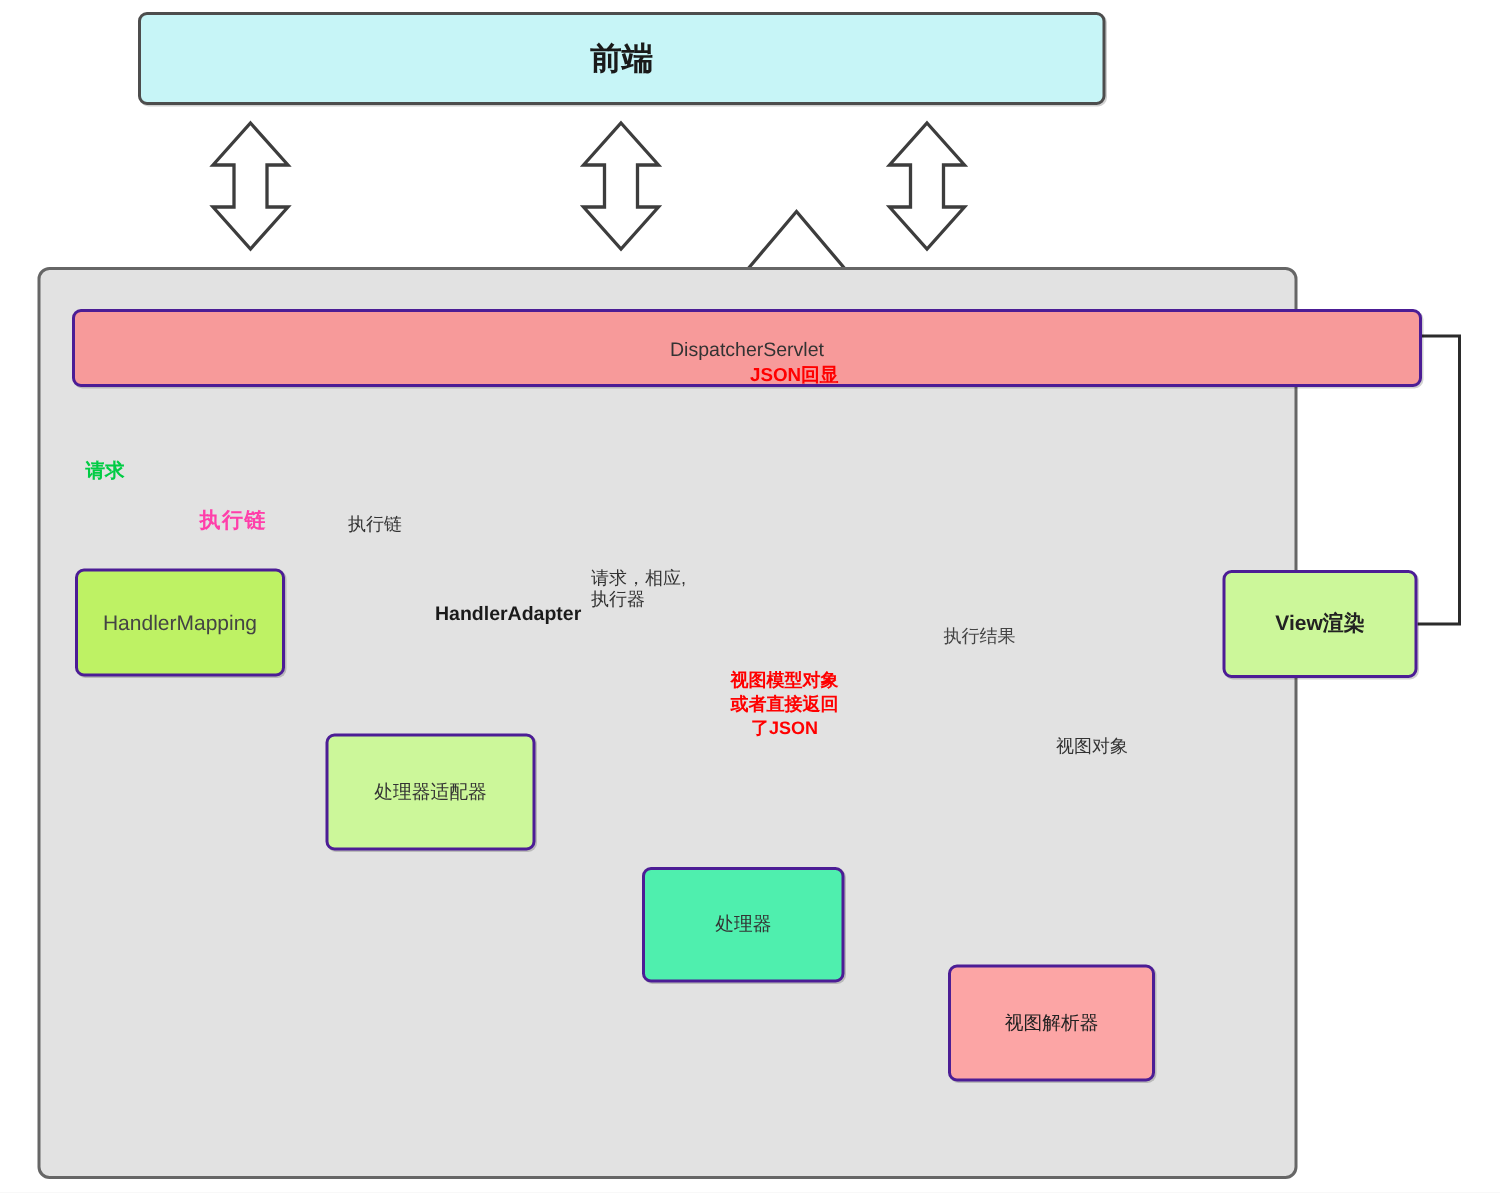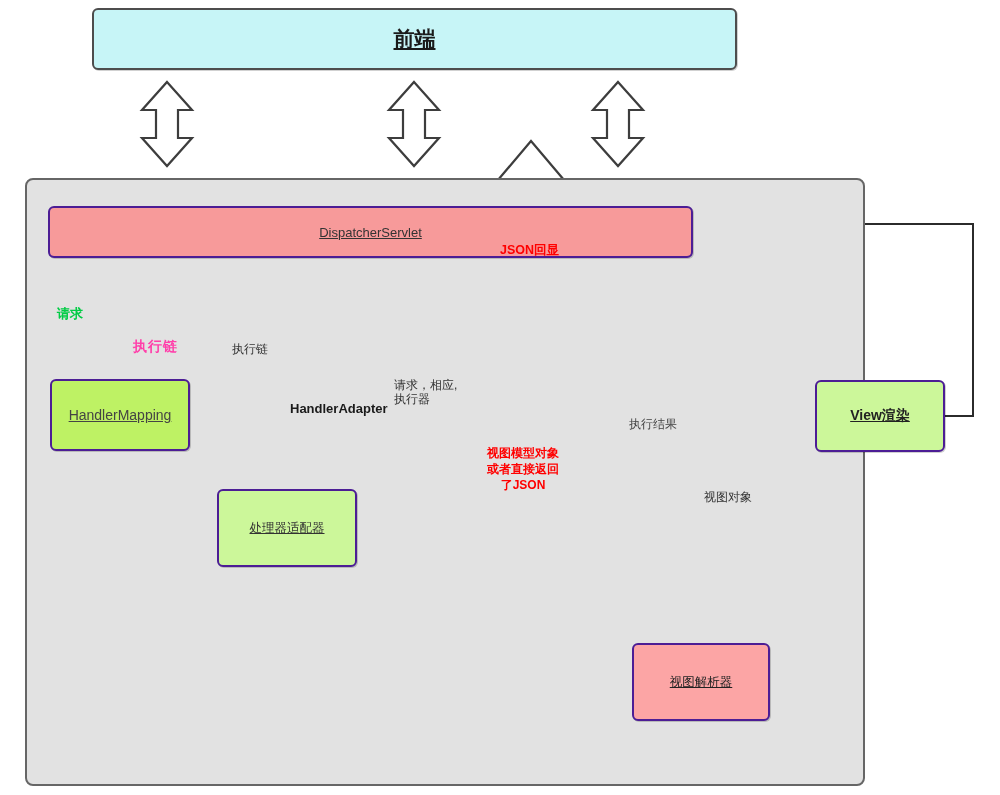--- a/index.html
+++ b/index.html
@@ -10,27 +10,26 @@
   #canvas{position:absolute;left:0;top:0;width:1000px;height:795px;}
   svg.layer{position:absolute;left:0;top:0;width:1000px;height:795px;pointer-events:none;}
 
   .node{
     position:absolute;box-sizing:border-box;
     border:2px solid #4c1d95;border-radius:6px;
     display:flex;align-items:center;justify-content:center;
     text-align:right;color:#1a1a1a;
     box-shadow:1px 1px 0 rgba(0,0,0,0.18);
     z-index:5;
-    text-decoration:underline;
   }
   .lbl{position:absolute;z-index:9;white-space:pre;line-height:1.2;margin-top:20px;}
 
   #frontend{left:92px;top:8px;width:645px;height:62px;background:#c7f5f7;border-color:#4d4d4d;font-size:21px;font-weight:bold;}
   #container{left:25px;top:178px;width:840px;height:608px;background:#e2e2e2;border-color:#666;border-radius:8px;z-index:1;box-shadow:none;}
-  #dispatcher{left:48px;top:206px;width:645px;height:52px;background:#f79a9a;font-size:13px;font-weight:normal;color:#333;}
+  #dispatcher{left:48px;top:206px;width:900px;height:52px;background:#f79a9a;font-size:13px;font-weight:normal;color:#333;}
   #handlermapping{left:50px;top:379px;width:140px;height:72px;background:#bef264;font-size:14px;color:#444;}
   #handleradapter{left:217px;top:489px;width:140px;height:78px;background:#ccf79a;font-size:12.5px;color:#333;}
   #handler{left:428px;top:578px;width:135px;height:77px;background:#4fefae;font-size:12.5px;color:#333;}
   #viewresolver{left:632px;top:643px;width:138px;height:78px;background:#fca5a5;font-size:12.5px;color:#222;}
   #viewrender{left:815px;top:380px;width:130px;height:72px;background:#ccf79a;font-size:14px;font-weight:bold;color:#222;}
 
   .t-qingqiu{left:57px;top:286px;color:#00cc44;font-size:13px;font-weight:bold;}
   .t-zhixinglian-pink{left:133px;top:318px;color:#ff3faa;font-size:14px;font-weight:bold;letter-spacing:1px;}
   .t-zhixinglian-black{left:232px;top:322px;color:#333;font-size:12px;}
   .t-handleradapter{left:290px;top:381px;width:74px;color:#1a1a1a;font-size:13px;font-weight:bold;white-space:normal;line-height:1.25;}
@@ -125,20 +124,23 @@
   </div>
 
   <div class="node" id="handlermapping">
     <span>HandlerMapping</span>
   </div>
 
   <div class="node" id="handleradapter">
     <span>处理器适配器</span>
   </div>
 
+  <div class="node" id="handler">
+    <span>处理器</span>
+  </div>
 
   <div class="node" id="viewresolver">
     <span>视图解析器</span>
   </div>
 
   <div class="node" id="viewrender">
     <span>View渲染</span>
   </div>
 
   <div class="lbl t-jsonhuixian">JSON回显</div>

